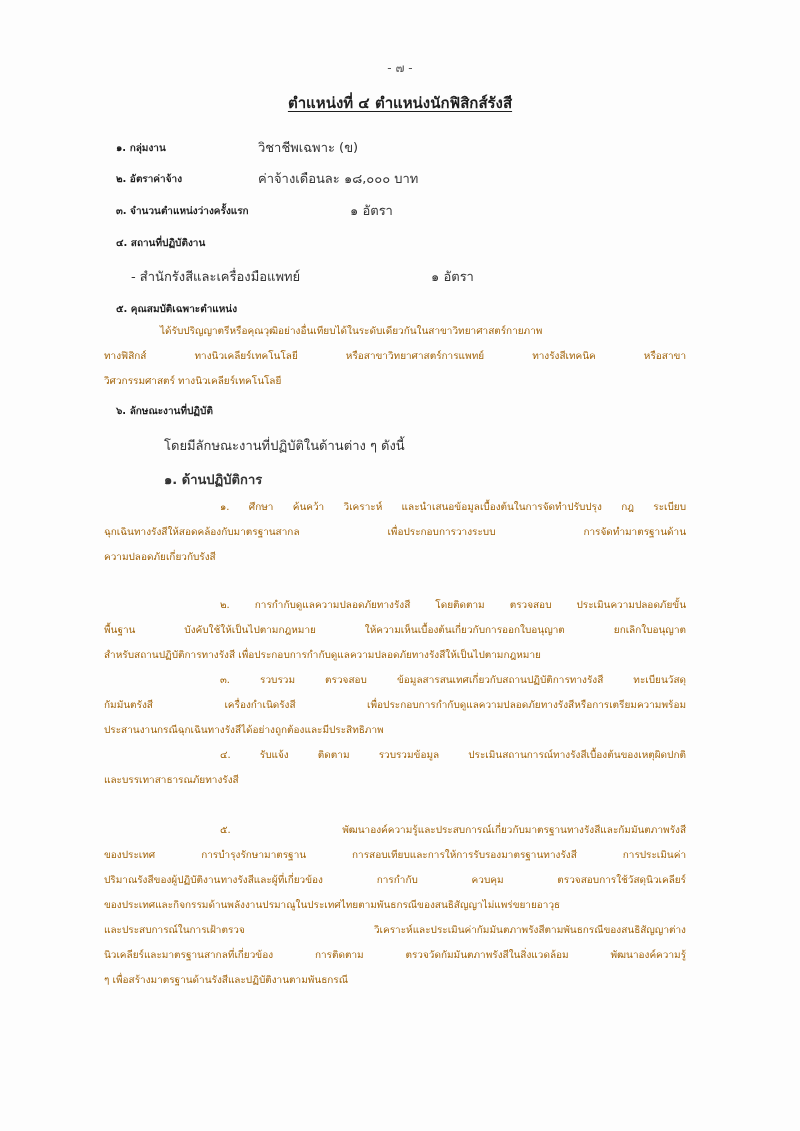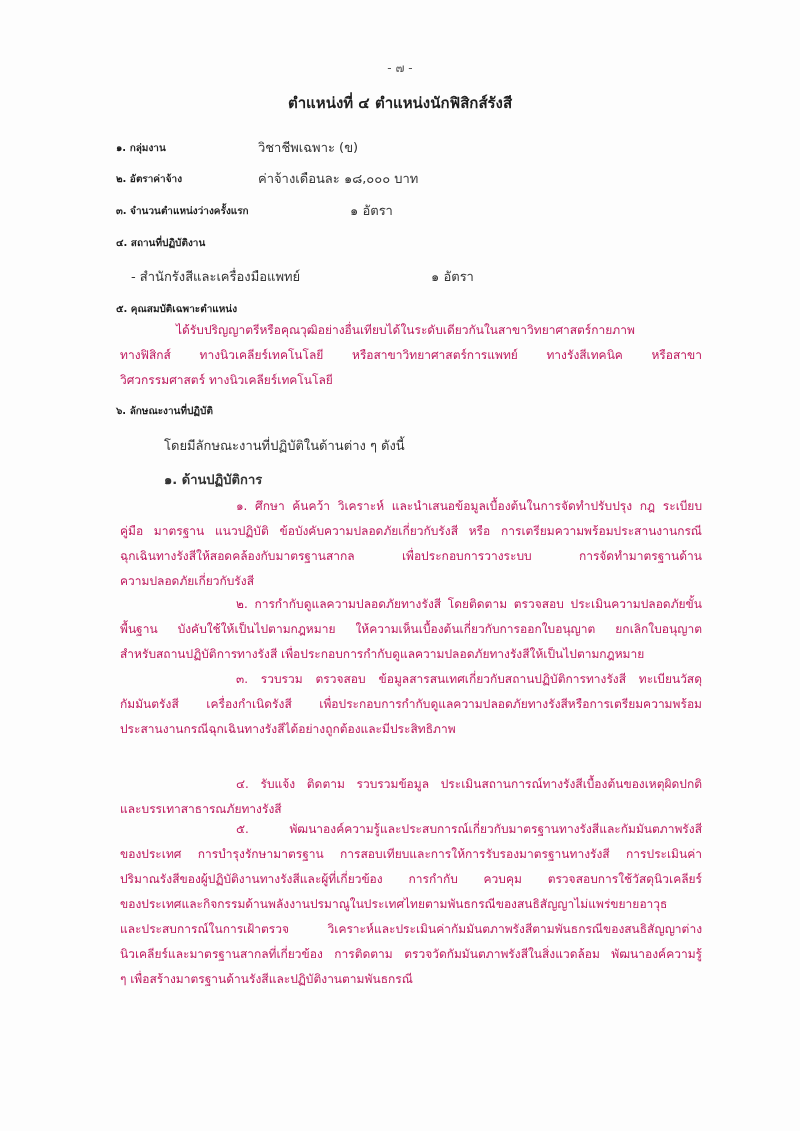--- a/index.html
+++ b/index.html
@@ -35,46 +35,47 @@
       position: absolute;
       top: 91px;
       left: 0;
       width: 800px;
       text-align: center;
       font-size: 15px;
       font-weight: bold;
       color: #1e1e1e;
     }
     .doc-title span {
+      text-decoration: underline;
       text-underline-offset: 3px;
     }
     .line {
       position: absolute;
       left: 116px;
       font-size: 10px;
       white-space: nowrap;
       line-height: 18px;
     }
     .bold { font-weight: bold; color: #1e1e1e; }
     .val {
       position: absolute;
       font-size: 13px;
       white-space: nowrap;
       line-height: 18px;
       color: #333;
     }
     .para {
       position: absolute;
-      left: 120px;
+      left: 104px;
       width: 582px;
-      font-size: 12px;
+      font-size: 10px;
       line-height: 25px;
       text-align: justify;
       text-align-last: left;
-      color: #be185d;
+      color: #a16207;
     }
     .justify-line {
       display: block;
       text-align: justify;
       text-align-last: justify;
       white-space: normal;
     }
     .last-line {
       display: block;
       text-align: left;
@@ -111,38 +112,37 @@
     <span class="justify-line">ทางฟิสิกส์ ทางนิวเคลียร์เทคโนโลยี หรือสาขาวิทยาศาสตร์การแพทย์ ทางรังสีเทคนิค หรือสาขา</span>
     <span class="last-line">วิศวกรรมศาสตร์ ทางนิวเคลียร์เทคโนโลยี</span>
   </div>
 
   <div class="line bold" style="top:402px;">๖. ลักษณะงานที่ปฏิบัติ</div>
   <div class="val" style="top:437px; left:164px;">โดยมีลักษณะงานที่ปฏิบัติในด้านต่าง ๆ ดังนี้</div>
   <div class="val bold" style="top:471px; left:164px;">๑. ด้านปฏิบัติการ</div>
 
   <div class="para" style="top:494px;">
     <span class="justify-line" style="padding-left:116px;">๑. ศึกษา ค้นคว้า วิเคราะห์ และนำเสนอข้อมูลเบื้องต้นในการจัดทำปรับปรุง กฎ ระเบียบ</span>
-    <span class="justify-line">คู่มือ มาตรฐาน แนวปฏิบัติ ข้อบังคับความปลอดภัยเกี่ยวกับรังสี หรือ การเตรียมความพร้อมประสานงานกรณี</span>
     <span class="justify-line">ฉุกเฉินทางรังสีให้สอดคล้องกับมาตรฐานสากล เพื่อประกอบการวางระบบ การจัดทำมาตรฐานด้าน</span>
     <span class="last-line">ความปลอดภัยเกี่ยวกับรังสี</span>
   </div>
 
   <div class="para" style="top:592px;">
     <span class="justify-line" style="padding-left:116px;">๒. การกำกับดูแลความปลอดภัยทางรังสี โดยติดตาม ตรวจสอบ ประเมินความปลอดภัยขั้น</span>
     <span class="justify-line">พื้นฐาน บังคับใช้ให้เป็นไปตามกฎหมาย ให้ความเห็นเบื้องต้นเกี่ยวกับการออกใบอนุญาต ยกเลิกใบอนุญาต</span>
     <span class="last-line">สำหรับสถานปฏิบัติการทางรังสี เพื่อประกอบการกำกับดูแลความปลอดภัยทางรังสีให้เป็นไปตามกฎหมาย</span>
   </div>
 
   <div class="para" style="top:667px;">
     <span class="justify-line" style="padding-left:116px;">๓. รวบรวม ตรวจสอบ ข้อมูลสารสนเทศเกี่ยวกับสถานปฏิบัติการทางรังสี ทะเบียนวัสดุ</span>
     <span class="justify-line">กัมมันตรังสี เครื่องกำเนิดรังสี เพื่อประกอบการกำกับดูแลความปลอดภัยทางรังสีหรือการเตรียมความพร้อม</span>
     <span class="last-line">ประสานงานกรณีฉุกเฉินทางรังสีได้อย่างถูกต้องและมีประสิทธิภาพ</span>
   </div>
 
-  <div class="para" style="top:742px;margin-top:30px;">
+  <div class="para" style="top:742px;">
     <span class="justify-line" style="padding-left:116px;">๔. รับแจ้ง ติดตาม รวบรวมข้อมูล ประเมินสถานการณ์ทางรังสีเบื้องต้นของเหตุผิดปกติ</span>
     <span class="last-line">และบรรเทาสาธารณภัยทางรังสี</span>
   </div>
 
   <div class="para" style="top:817px;">
     <span class="justify-line" style="padding-left:116px;">๕. พัฒนาองค์ความรู้และประสบการณ์เกี่ยวกับมาตรฐานทางรังสีและกัมมันตภาพรังสี</span>
     <span class="justify-line">ของประเทศ การบำรุงรักษามาตรฐาน การสอบเทียบและการให้การรับรองมาตรฐานทางรังสี การประเมินค่า</span>
     <span class="justify-line">ปริมาณรังสีของผู้ปฏิบัติงานทางรังสีและผู้ที่เกี่ยวข้อง การกำกับ ควบคุม ตรวจสอบการใช้วัสดุนิวเคลียร์</span>
     <span class="justify-line">ของประเทศและกิจกรรมด้านพลังงานปรมาณูในประเทศไทยตามพันธกรณีของสนธิสัญญาไม่แพร่ขยายอาวุธ</span>
     <span class="justify-line">และประสบการณ์ในการเฝ้าตรวจ วิเคราะห์และประเมินค่ากัมมันตภาพรังสีตามพันธกรณีของสนธิสัญญาต่าง</span>

